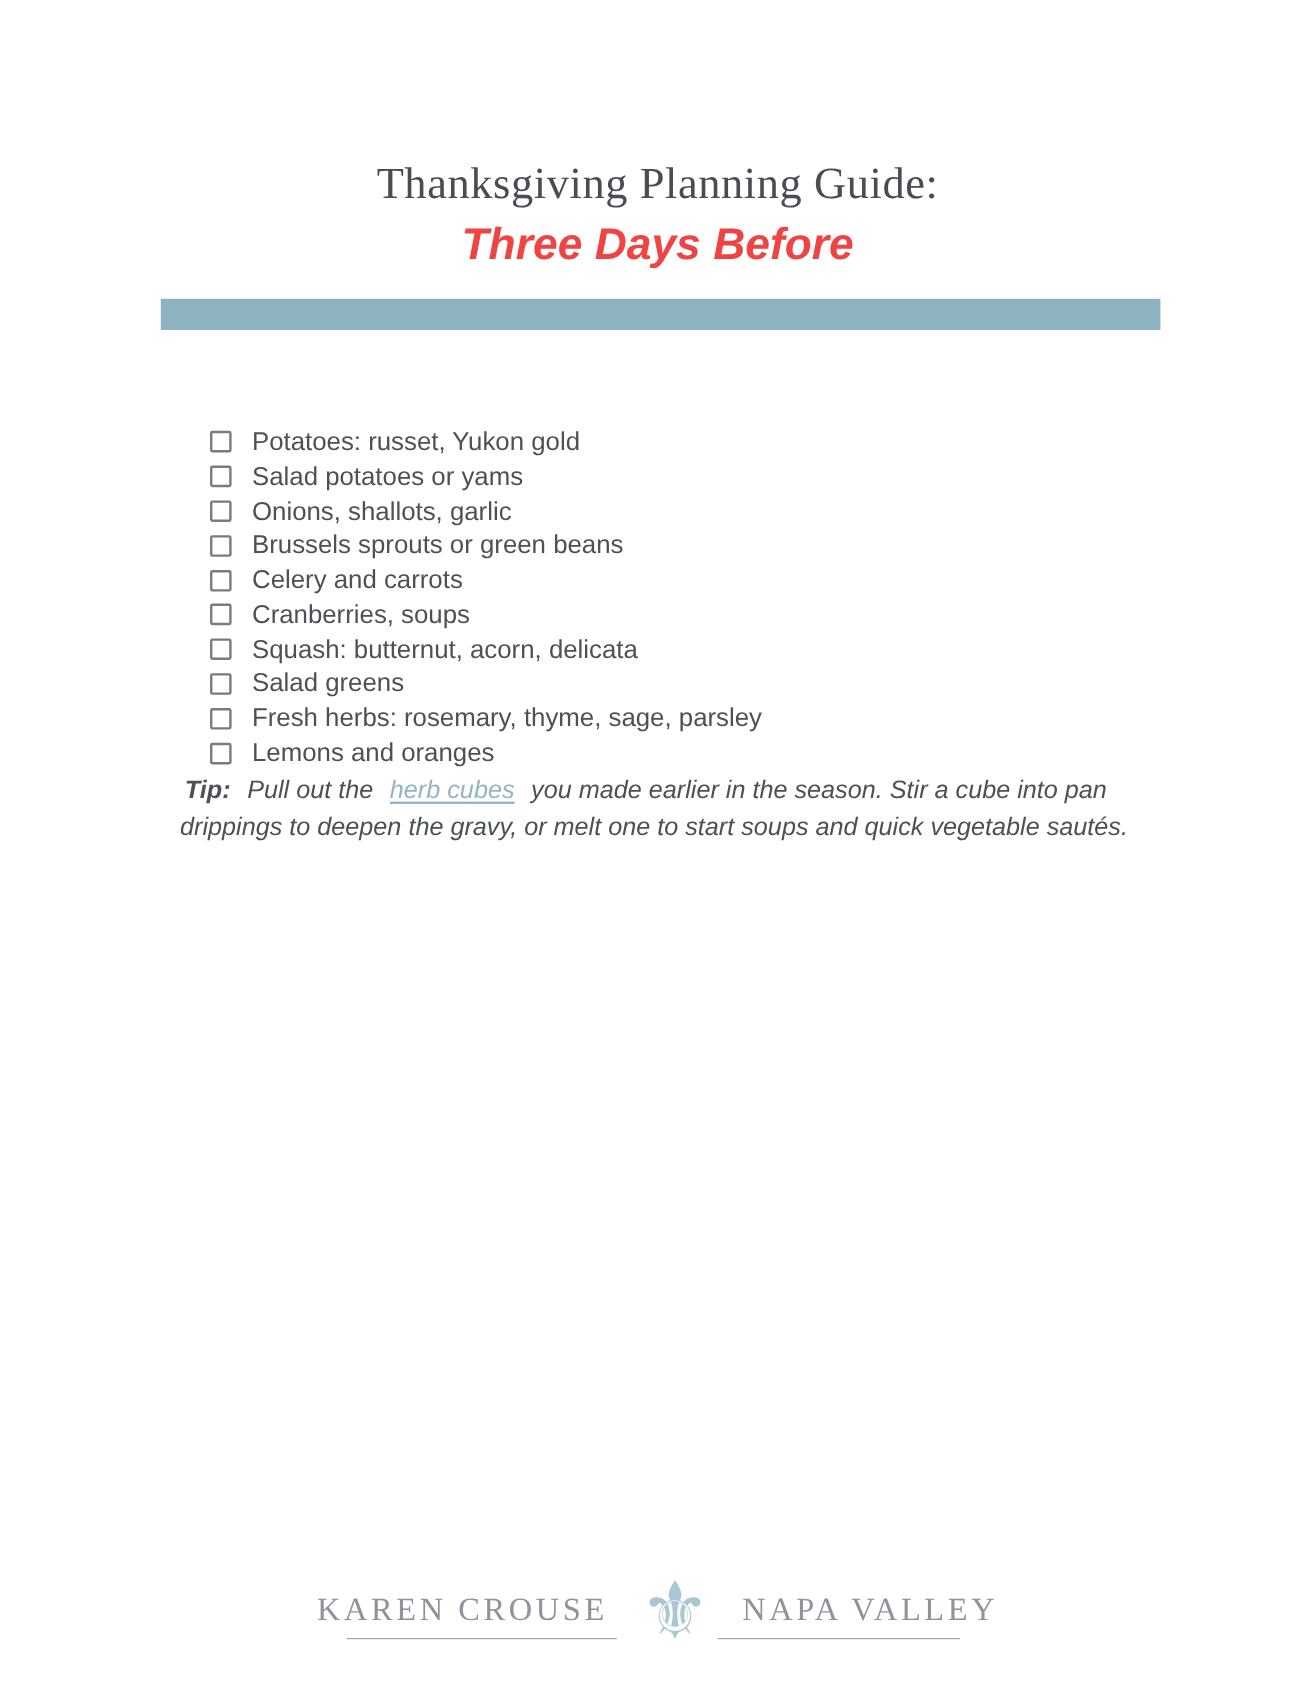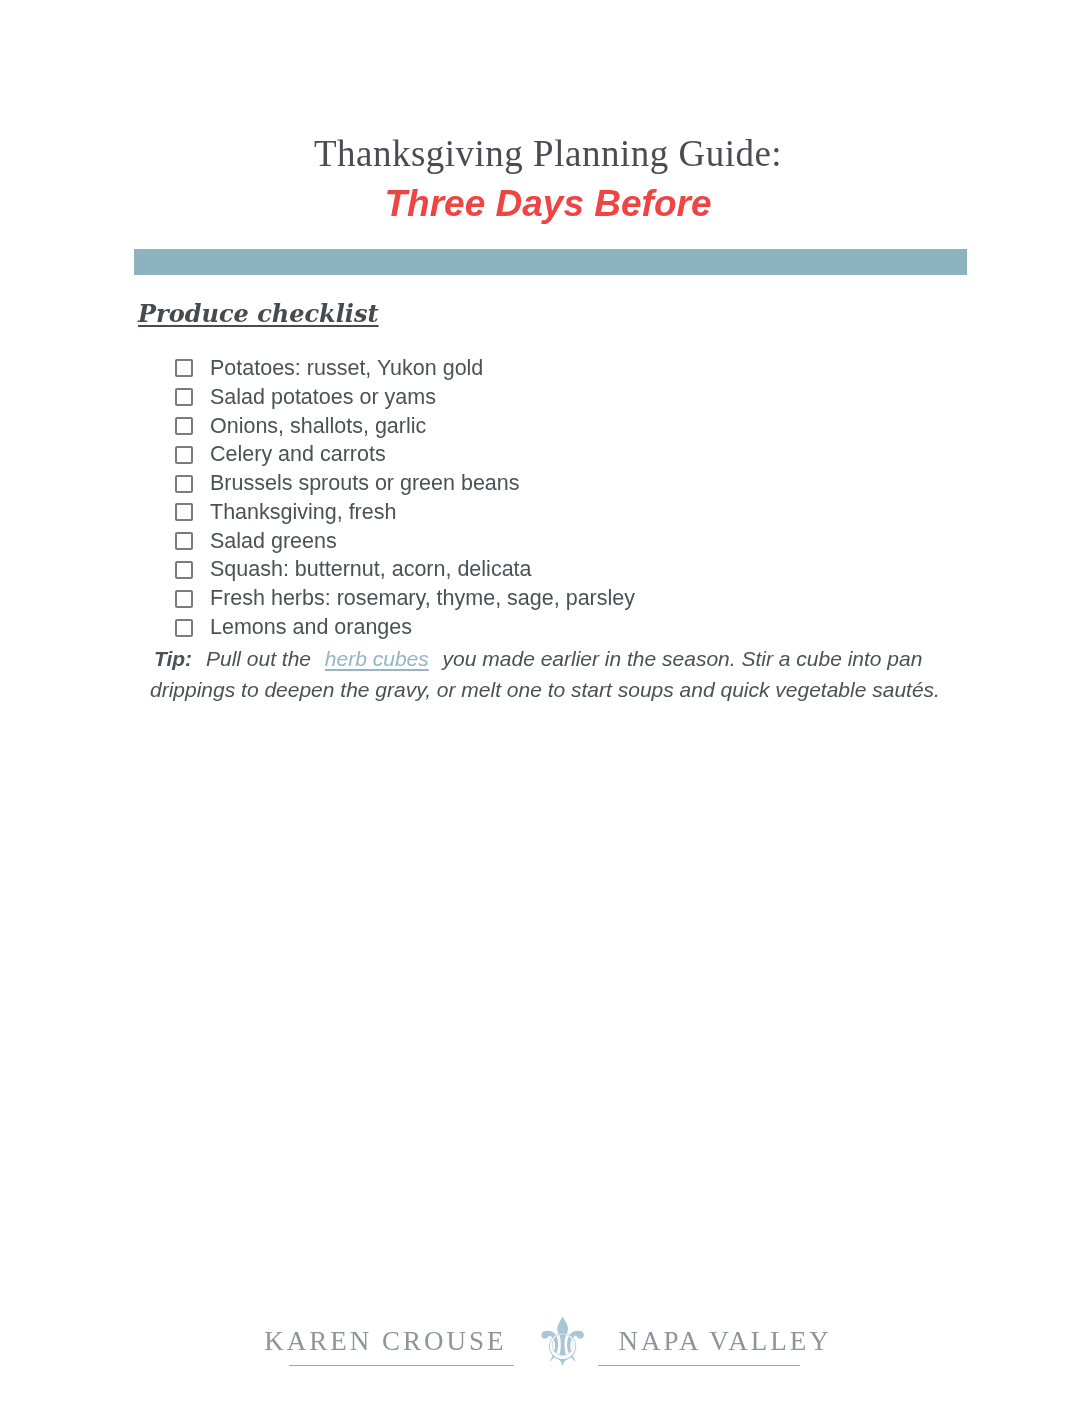--- a/index.html
+++ b/index.html
@@ -155,61 +155,60 @@
 <body>
 
 <div class="page">
 
   <h1 class="doc-title">Thanksgiving Planning Guide:</h1>
 
   <h2 class="doc-subtitle">Three Days Before</h2>
 
   <div class="accent-bar"></div>
 
-  <h3 class="section-heading">Produce checklist</h3>
 
   <ul class="checklist" id="checklist-container">
   <li class="check-row">
     <span class="checkbox"></span>
     <span class="check-label">Potatoes: russet, Yukon gold</span>
   </li>
 
   <li class="check-row">
     <span class="checkbox"></span>
     <span class="check-label">Salad potatoes or yams</span>
   </li>
 
   <li class="check-row">
     <span class="checkbox"></span>
     <span class="check-label">Onions, shallots, garlic</span>
   </li>
 
   <li class="check-row">
     <span class="checkbox"></span>
+    <span class="check-label">Brussels sprouts or green beans</span>
+  </li>
+
+  <li class="check-row">
+    <span class="checkbox"></span>
     <span class="check-label">Celery and carrots</span>
   </li>
 
   <li class="check-row">
     <span class="checkbox"></span>
-    <span class="check-label">Brussels sprouts or green beans</span>
-  </li>
-
-  <li class="check-row">
-    <span class="checkbox"></span>
-    <span class="check-label">Thanksgiving, fresh</span>
+    <span class="check-label">Cranberries, soups</span>
+  </li>
+
+  <li class="check-row">
+    <span class="checkbox"></span>
+    <span class="check-label">Squash: butternut, acorn, delicata</span>
   </li>
 
   <li class="check-row">
     <span class="checkbox"></span>
     <span class="check-label">Salad greens</span>
-  </li>
-
-  <li class="check-row">
-    <span class="checkbox"></span>
-    <span class="check-label">Squash: butternut, acorn, delicata</span>
   </li>
 
   <li class="check-row">
     <span class="checkbox"></span>
     <span class="check-label">Fresh herbs: rosemary, thyme, sage, parsley</span>
   </li>
 
   <li class="check-row">
     <span class="checkbox"></span>
     <span class="check-label">Lemons and oranges</span>

